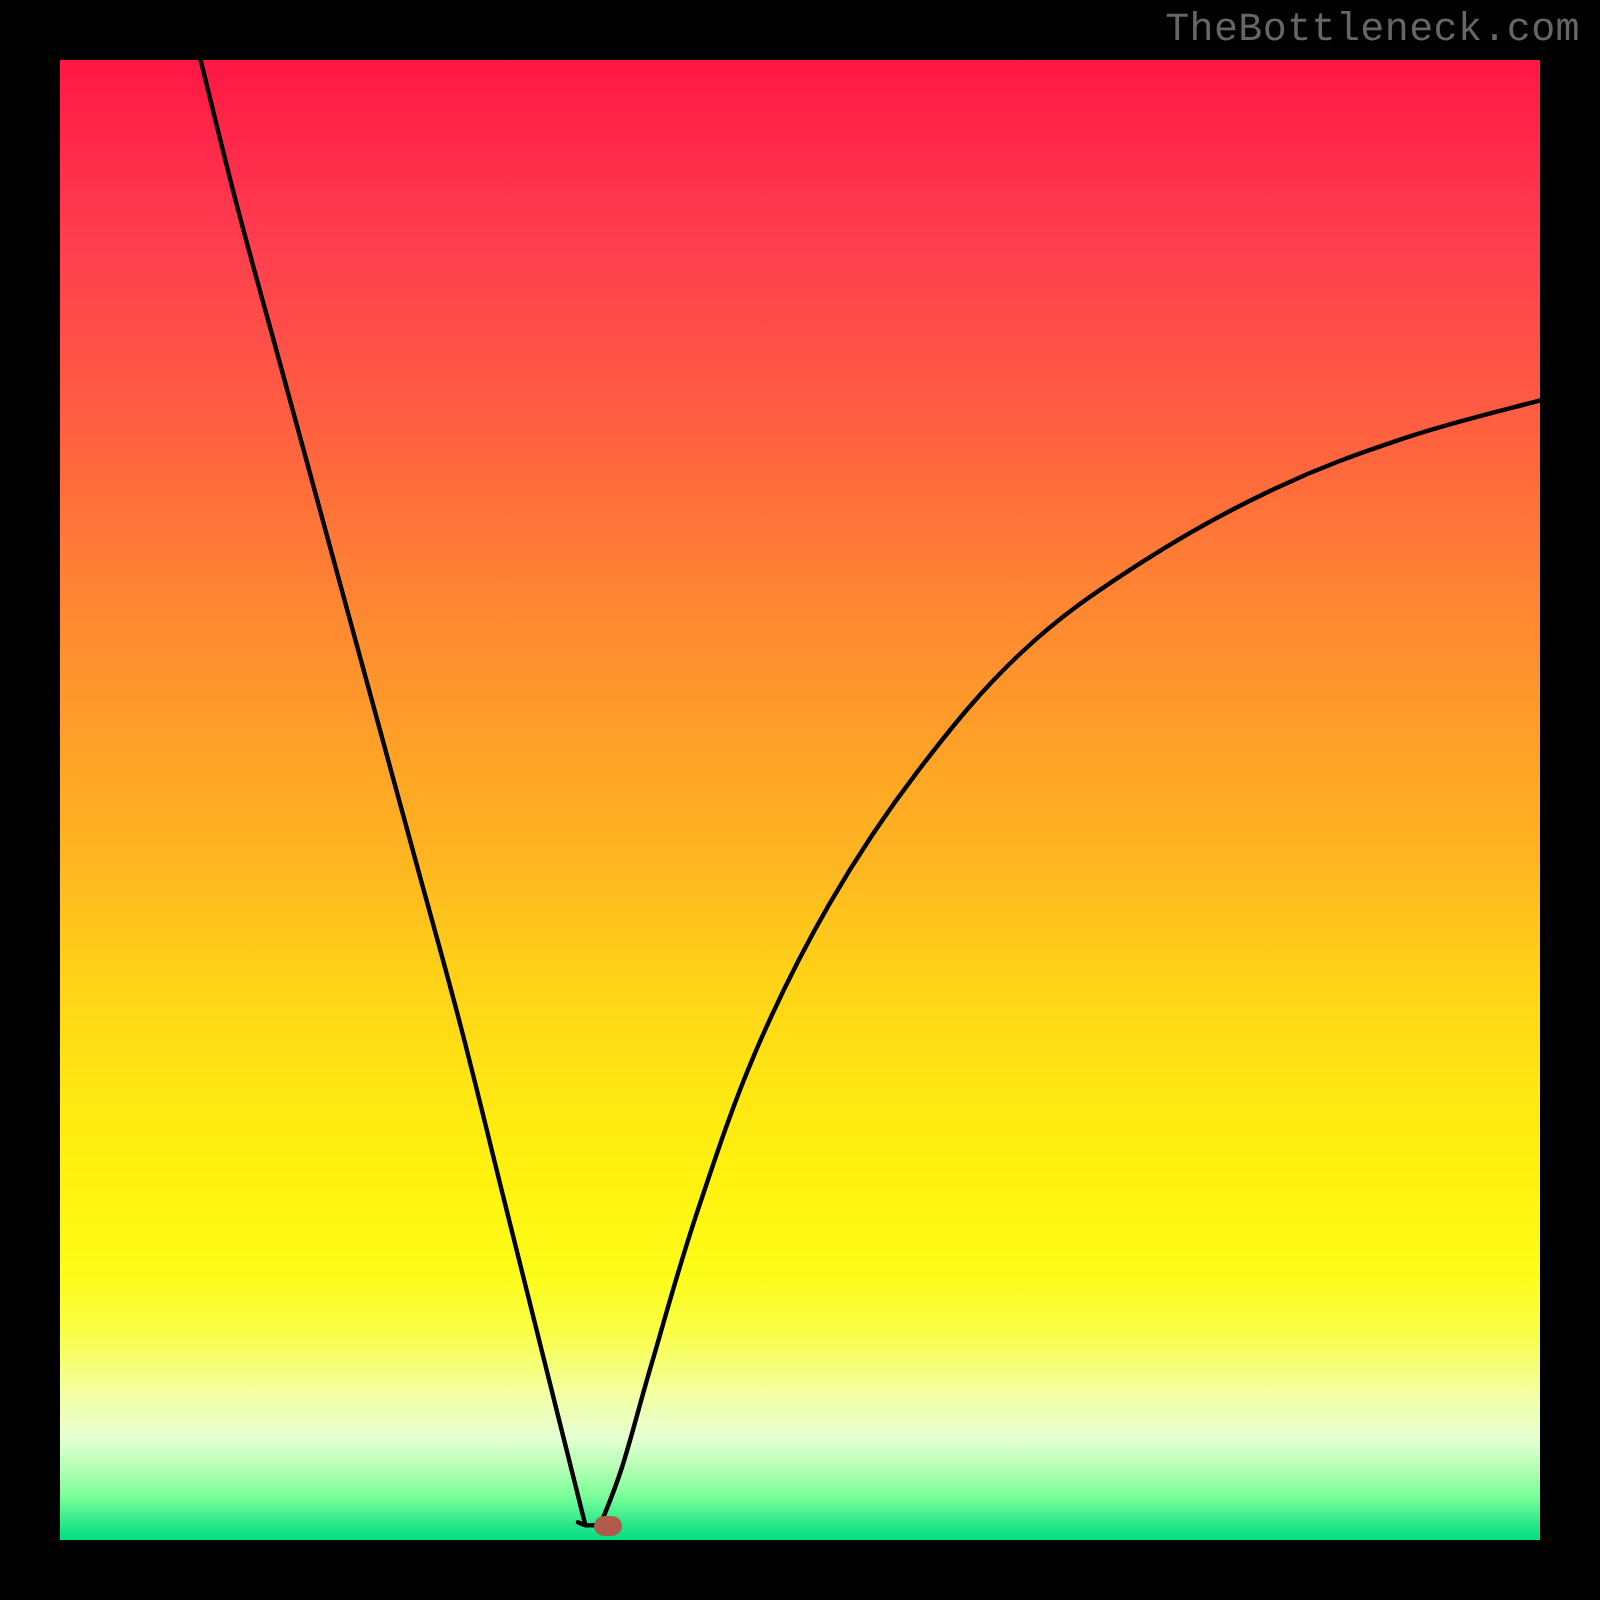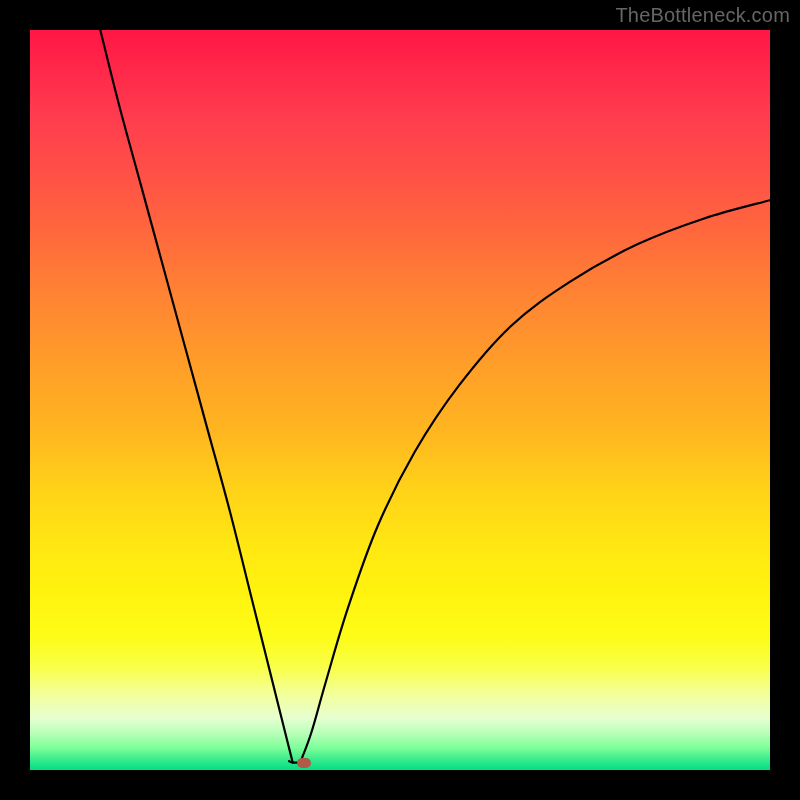--- a/index.html
+++ b/index.html
@@ -11,20 +11,21 @@
     overflow: hidden;
     font-family: Arial, Helvetica, sans-serif;
   }
   .frame {
     position: absolute;
     left: 0;
     top: 0;
     width: 800px;
     height: 800px;
     background: #000;
+    font-family: Liberation Mono, monospace;
   }
   .plot {
     position: absolute;
     left: 30px;
     top: 30px;
     width: 740px;
     height: 740px;
     background: linear-gradient(to bottom,
       #ff1744 0%,
       #ff2a4a 6%,

